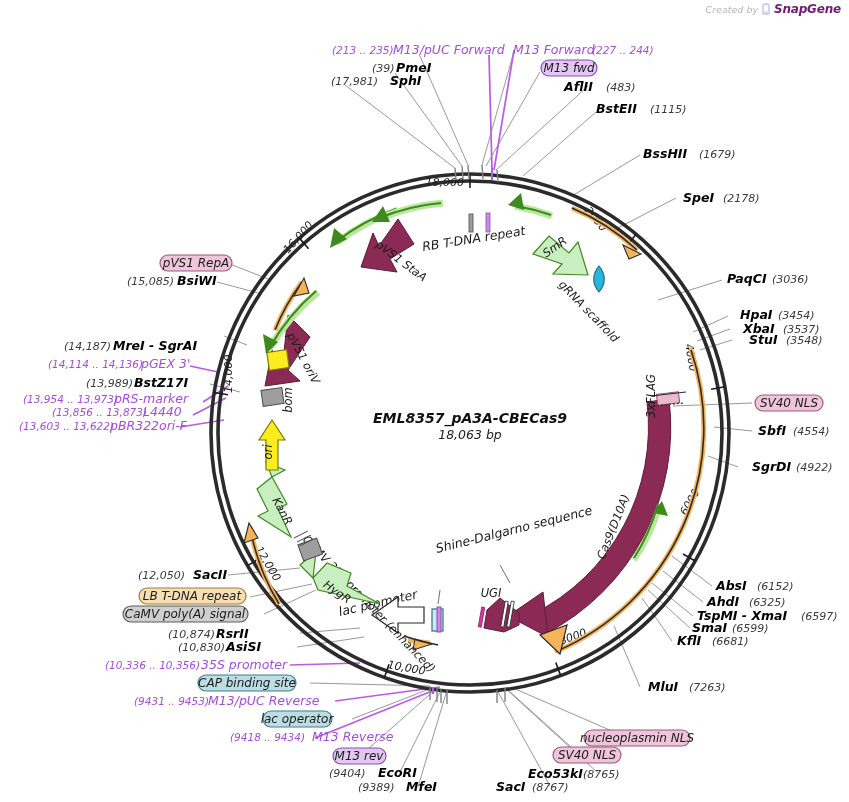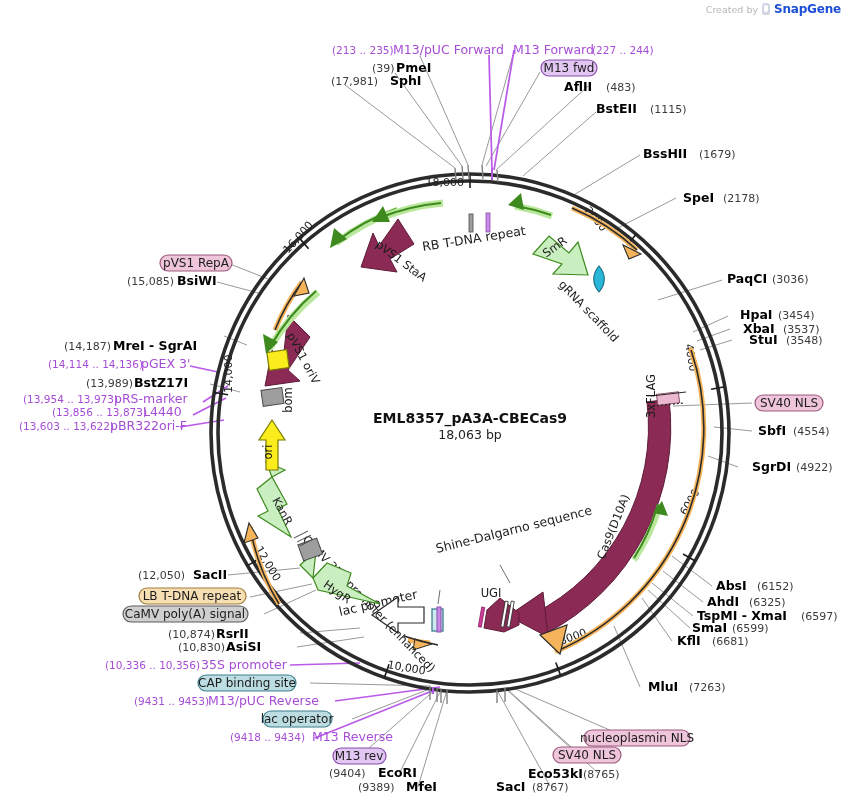--- a/index.html
+++ b/index.html
@@ -11,20 +11,21 @@
     width: 849px;
     height: 802px;
     position: relative;
     overflow: hidden;
     font-family: "DejaVu Sans", "Liberation Sans", sans-serif;
     color: #1a1a1a;
   }
   #map-root {
     position: absolute;
     inset: 0;
+    font-style: italic;
   }
   svg.map-svg {
     position: absolute;
     left: 0;
     top: 0;
     width: 849px;
     height: 802px;
     overflow: visible;
   }
   
@@ -95,21 +96,21 @@
     display: flex;
     align-items: center;
     gap: 4px;
     font-size: 9.5px;
     color: #b6b6bd;
     font-family: "DejaVu Sans", "Liberation Sans", sans-serif;
   }
   #watermark .wm-brand {
     font-size: 12px;
     font-weight: bold;
-    color: #1d4ed8;
+    color: #701a75;
     letter-spacing: -0.2px;
   }
   #watermark .wm-logo {
     display: inline-block;
     width: 8px;
     height: 12px;
     background: #cfd6e4;
     border-radius: 3px 3px 2px 2px;
     position: relative;
   }

